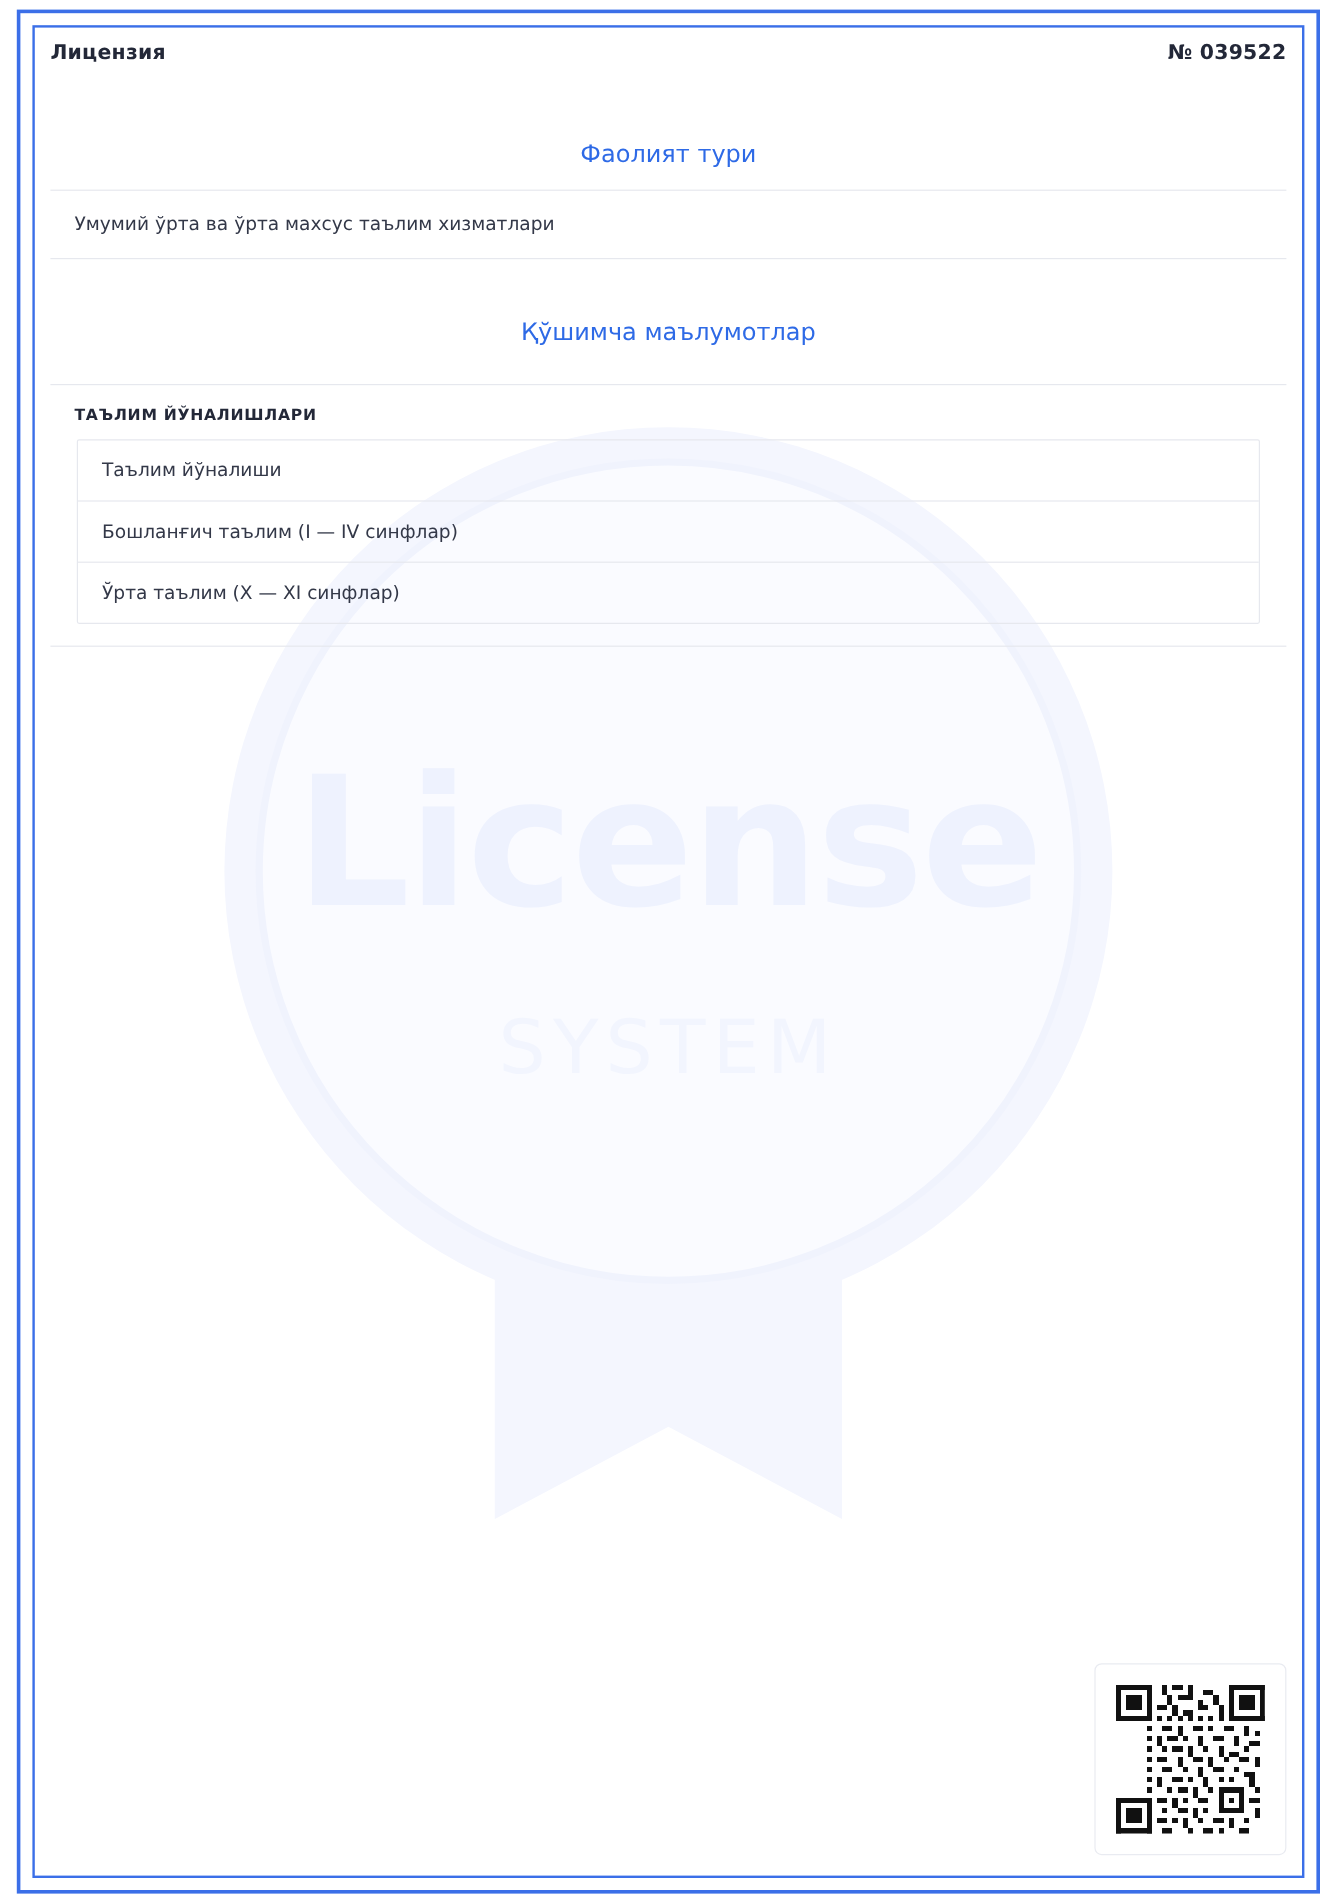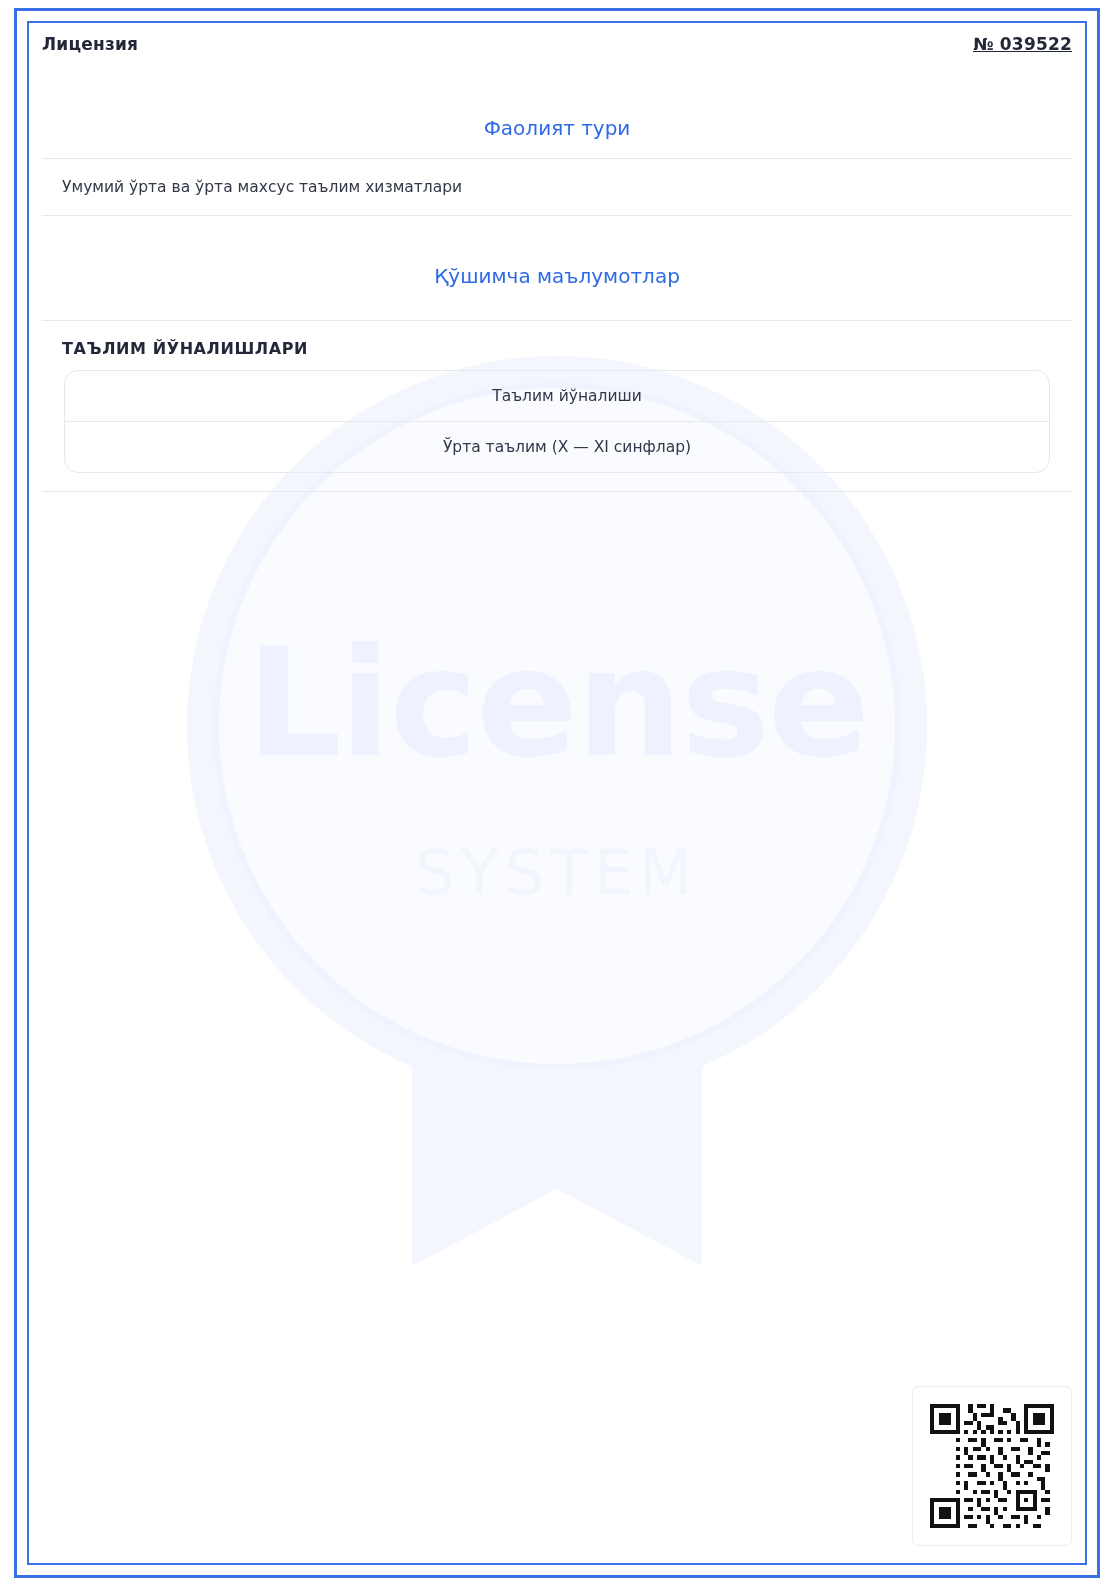--- a/index.html
+++ b/index.html
@@ -132,21 +132,20 @@
     font-size: 17px;
     font-weight: bold;
     color: #232838;
     letter-spacing: 0.2px;
   }
   .doc-number {
     font-size: 17px;
     font-weight: bold;
     color: #232838;
     letter-spacing: 0.2px;
-    text-decoration: underline;
   }
 
   
   .section-heading {
     text-align: center;
     color: #2e6ae6;
     font-size: 20px;
     font-weight: normal;
     margin-top: 56px;
     margin-bottom: 18px;
@@ -158,35 +157,34 @@
 
   .activity-row {
     border-top: 1px solid #e6e8ee;
     border-bottom: 1px solid #e6e8ee;
     padding: 19px 0 19px 20px;
     font-size: 15.5px;
     color: #333848;
   }
 
   .subsection-label {
-    font-size: 16px;
+    font-size: 13px;
     font-weight: bold;
     letter-spacing: 0.6px;
     color: #232838;
     padding: 18px 0 12px 20px;
     border-top: 1px solid #e6e8ee;
   }
 
   
   .table {
     border: 1px solid #e6e8ee;
-    border-radius: 14px;
+    border-radius: 2px;
     margin: 0 22px 0 22px;
     background: transparent;
-    text-align: center;
   }
   .table-row {
     padding: 16px 0 16px 20px;
     font-size: 15.5px;
     color: #333848;
     border-bottom: 1px solid #e6e8ee;
   }
   .table-row:last-child {
     border-bottom: 0;
   }
@@ -242,20 +240,21 @@
   <div class="section-heading">Фаолият тури</div>
 
   <div class="activity-row">Умумий ўрта ва ўрта махсус таълим хизматлари</div>
 
   <div class="section-heading tight">Қўшимча маълумотлар</div>
 
   <div class="subsection-label">ТАЪЛИМ ЙЎНАЛИШЛАРИ</div>
 
   <div class="table">
     <div class="table-row">Таълим йўналиши</div>
+    <div class="table-row">Бошланғич таълим (I — IV синфлар)</div>
     <div class="table-row">Ўрта таълим (X — XI синфлар)</div>
   </div>
 
   <div class="table-bottom-rule"></div>
 
   <div class="qr-box">
     <svg class="qr" viewBox="0 0 29 29" shape-rendering="crispEdges">
       <rect width="29" height="29" fill="#ffffff"></rect>
       <g fill="#111111">
 

